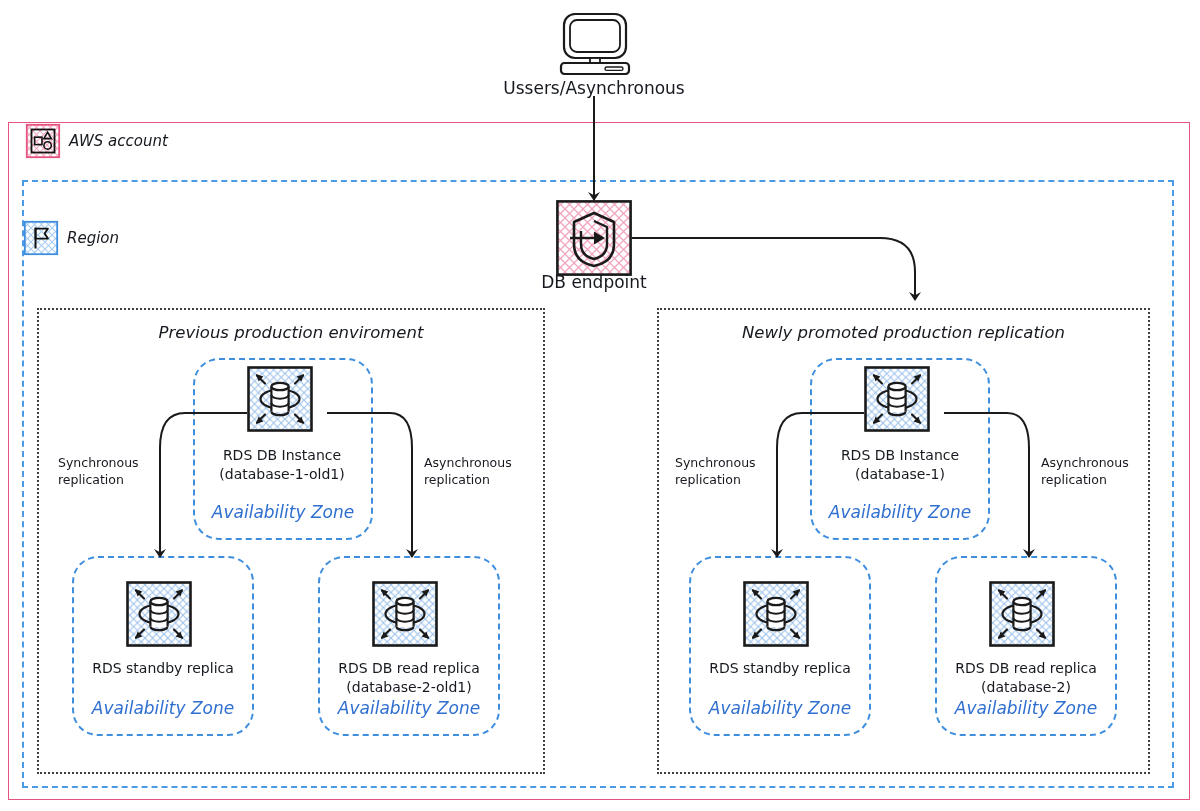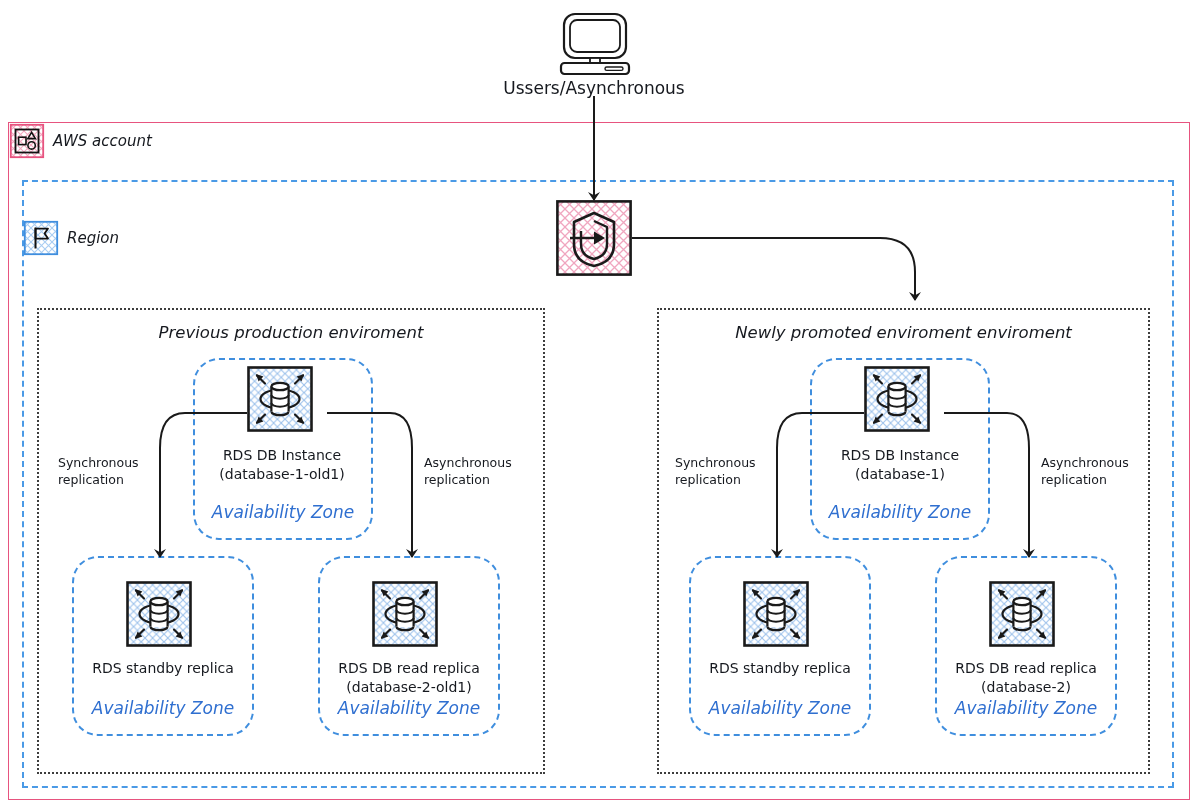--- a/index.html
+++ b/index.html
@@ -60,21 +60,21 @@
 <div id="stage">
 
   <div class="aws-account"></div>
   <div class="region-box"></div>
 
   <div class="env-box" id="env-left">
     <div class="env-title">Previous production enviroment</div>
   </div>
 
   <div class="env-box" id="env-right">
-    <div class="env-title">Newly promoted enviroment enviroment</div>
+    <div class="env-title">Newly promoted production replication</div>
   </div>
 
   <div class="az-box" style="left:193px;top:358px;width:180px;height:182px;">
     <div class="az-label">Availability Zone</div>
   </div>
   <div class="az-box" style="left:72px;top:556px;width:182px;height:180px;">
     <div class="az-label">Availability Zone</div>
   </div>
   <div class="az-box" style="left:318px;top:556px;width:182px;height:180px;">
     <div class="az-label">Availability Zone</div>
@@ -103,21 +103,21 @@
 
     <path d="M247,413 L185,413 Q160,413 160,448 L160,557" stroke="#1a1a1a" stroke-width="2" fill="none" marker-end="url(#ah)"></path>
 
     <path d="M327,413 L390,413 Q412,413 412,448 L412,557" stroke="#1a1a1a" stroke-width="2" fill="none" marker-end="url(#ah)"></path>
 
     <path d="M864,413 L802,413 Q777,413 777,448 L777,557" stroke="#1a1a1a" stroke-width="2" fill="none" marker-end="url(#ah)"></path>
 
     <path d="M944,413 L1007,413 Q1029,413 1029,448 L1029,557" stroke="#1a1a1a" stroke-width="2" fill="none" marker-end="url(#ah)"></path>
   </svg>
 
-  <div class="legend-item" style="left:10px;top:124px;">
+  <div class="legend-item" style="left:26px;top:124px;">
     <span class="badge">
       <svg viewBox="0 0 34 34">
         <defs>
           <pattern id="pxhatch" width="7" height="7" patternUnits="userSpaceOnUse">
             <path d="M0,0 L7,7 M7,0 L0,7" stroke="#f3a8c0" stroke-width="1.1" fill="none"></path>
           </pattern>
         </defs>
         <rect x="0.8" y="0.8" width="32.4" height="32.4" fill="url(#pxhatch)" stroke="#e7537f" stroke-width="1.8"></rect>
         <rect x="5.5" y="5.5" width="23" height="23" fill="none" stroke="#111" stroke-width="1.8"></rect>
         <rect x="8.6" y="13.2" width="7.4" height="7.4" fill="none" stroke="#111" stroke-width="1.6"></rect>
@@ -162,20 +162,21 @@
           <path d="M0,0 L9,9 M9,0 L0,9" stroke="#f0a6bf" stroke-width="1.3" fill="none"></path>
         </pattern>
       </defs>
       <rect x="1.4" y="1.4" width="73.2" height="73.2" fill="url(#pkhatch)" stroke="#1a1a1a" stroke-width="2.6"></rect>
       <path d="M38,13 L58,22 L58,44 Q58,62 38,66 Q18,62 18,44 L18,22 Z" fill="none" stroke="#1a1a1a" stroke-width="2.6" stroke-linejoin="round"></path>
       <path d="M38,21 L51,27 L51,44 Q51,56 38,59 Q25,56 25,44 L25,31" fill="none" stroke="#1a1a1a" stroke-width="2.4" stroke-linejoin="round"></path>
       <path d="M14,38 L46,38" stroke="#1a1a1a" stroke-width="2.4" fill="none"></path>
       <path d="M38,31.5 L49,38 L38,44.5 Z" fill="#1a1a1a"></path>
     </svg>
   </div>
+  <div class="lbl node-title" style="left:494px;top:272px;width:200px;font-size:17px;">DB endpoint</div>
 
   <div class="svc rds-icon" style="left:247px;top:366px;">
 <svg width="66" height="66" viewBox="0 0 66 66">
   <defs>
     <pattern id="rdshatchr0" width="7.6" height="7.6" patternUnits="userSpaceOnUse">
       <path d="M0,0 L7.6,7.6 M7.6,0 L0,7.6" stroke="#9fc3ec" stroke-width="1.15" fill="none"></path>
     </pattern>
   </defs>
   <rect x="1.5" y="1.5" width="63" height="63" fill="url(#rdshatchr0)" stroke="#1a1a1a" stroke-width="2.6"></rect>
   <ellipse cx="33" cy="33" rx="19.5" ry="9.5" fill="none" stroke="#1a1a1a" stroke-width="2.2"></ellipse>

